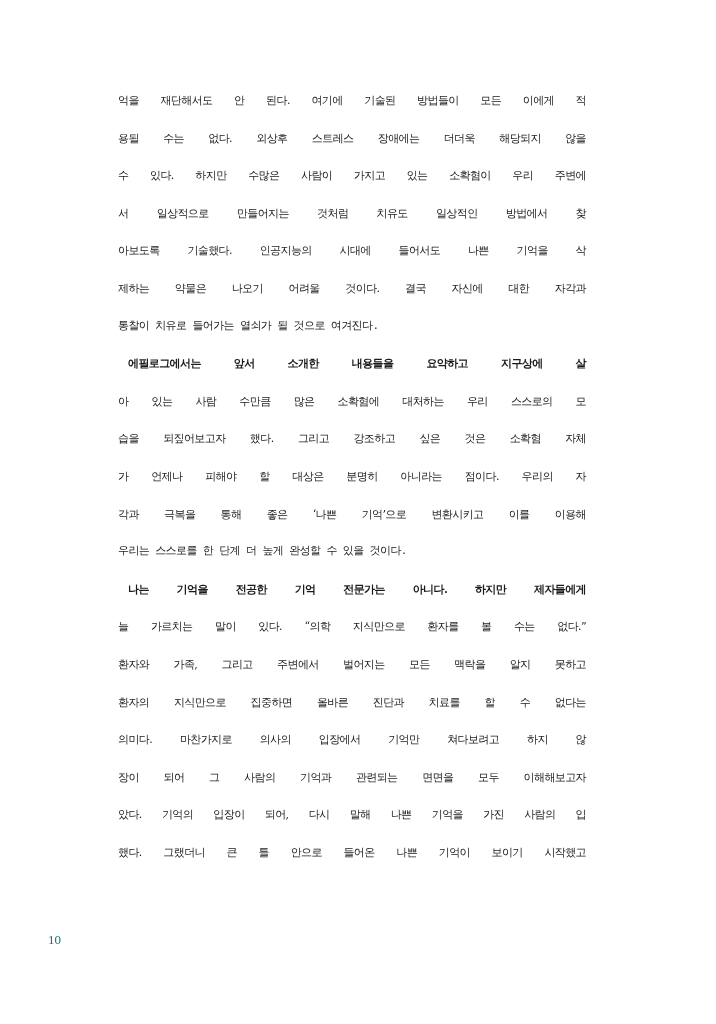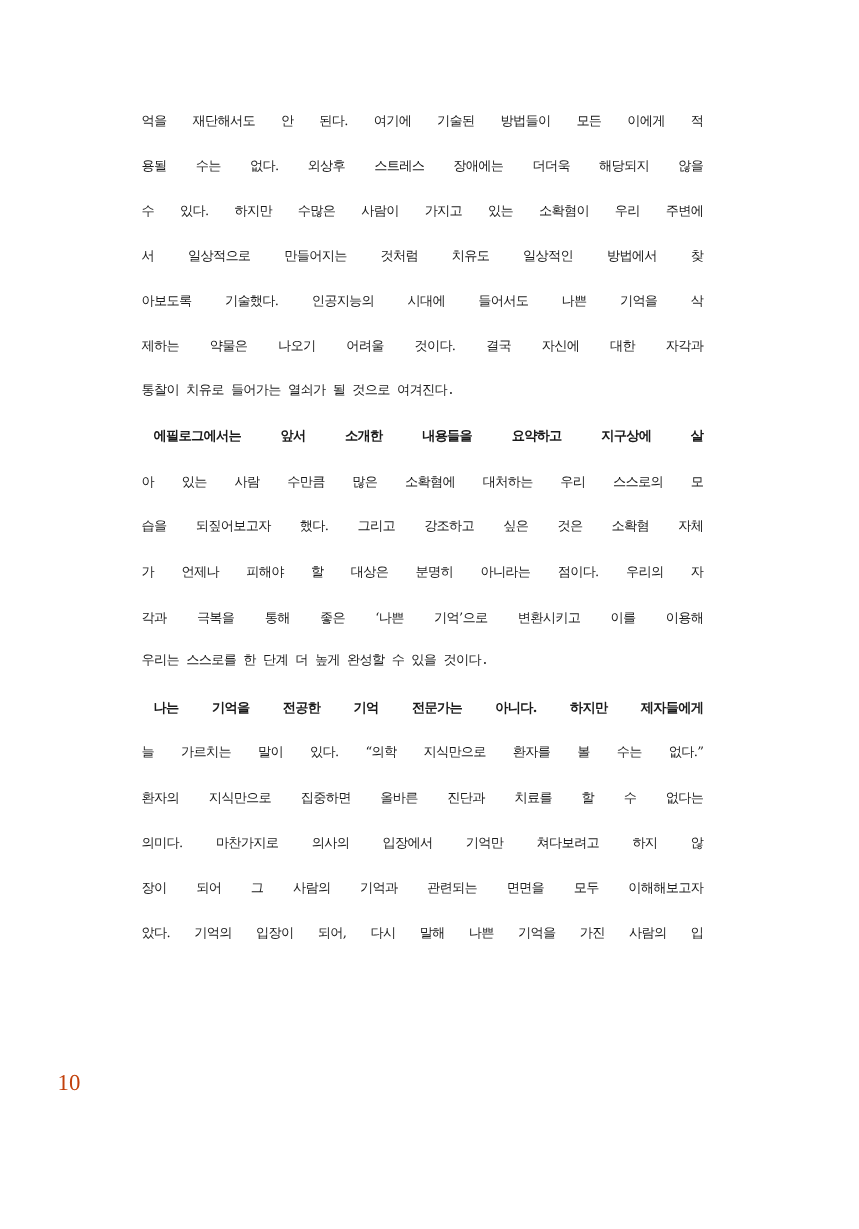--- a/index.html
+++ b/index.html
@@ -14,22 +14,22 @@
   }
   .line {
     display: block; height: 37.6px; line-height: 37.6px;
     font-size: 11px; white-space: nowrap;
     text-align: justify; text-align-last: justify;
     letter-spacing: -0.6px;
   }
   .line.last { text-align-last: left; font-family: Liberation Mono, monospace; }
   .line.indent { padding-left: 10px; font-weight: bold; }
   .page-number {
-    position: absolute; left: 48px; top: 892px;
-    font-size: 19px; color: #c2410c;
+    position: absolute; left: 48px; top: 932px;
+    font-size: 13px; color: #0f766e;
     font-family: "Liberation Serif", "DejaVu Serif", serif;
   }
 </style>
 </head>
 <body>
 
 <div class="page-body" id="body">
     <span class="line">억을 재단해서도 안 된다. 여기에 기술된 방법들이 모든 이에게 적</span>
     <span class="line">용될 수는 없다. 외상후 스트레스 장애에는 더더욱 해당되지 않을</span>
     <span class="line">수 있다. 하지만 수많은 사람이 가지고 있는 소확혐이 우리 주변에</span>
@@ -38,18 +38,20 @@
     <span class="line">제하는 약물은 나오기 어려울 것이다. 결국 자신에 대한 자각과</span>
     <span class="line last">통찰이 치유로 들어가는 열쇠가 될 것으로 여겨진다.</span>
     <span class="line indent">에필로그에서는 앞서 소개한 내용들을 요약하고 지구상에 살</span>
     <span class="line">아 있는 사람 수만큼 많은 소확혐에 대처하는 우리 스스로의 모</span>
     <span class="line">습을 되짚어보고자 했다. 그리고 강조하고 싶은 것은 소확혐 자체</span>
     <span class="line">가 언제나 피해야 할 대상은 분명히 아니라는 점이다. 우리의 자</span>
     <span class="line">각과 극복을 통해 좋은 ‘나쁜 기억’으로 변환시키고 이를 이용해</span>
     <span class="line last">우리는 스스로를 한 단계 더 높게 완성할 수 있을 것이다.</span>
     <span class="line indent">나는 기억을 전공한 기억 전문가는 아니다. 하지만 제자들에게</span>
     <span class="line">늘 가르치는 말이 있다. “의학 지식만으로 환자를 볼 수는 없다.”</span>
+    <span class="line">환자와 가족, 그리고 주변에서 벌어지는 모든 맥락을 알지 못하고</span>
     <span class="line">환자의 지식만으로 집중하면 올바른 진단과 치료를 할 수 없다는</span>
     <span class="line">의미다. 마찬가지로 의사의 입장에서 기억만 쳐다보려고 하지 않</span>
     <span class="line">장이 되어 그 사람의 기억과 관련되는 면면을 모두 이해해보고자</span>
     <span class="line">았다. 기억의 입장이 되어, 다시 말해 나쁜 기억을 가진 사람의 입</span>
+    <span class="line">했다. 그랬더니 큰 틀 안으로 들어온 나쁜 기억이 보이기 시작했고</span>
   </div>
 <div class="page-number">10</div>
 
 </body></html>

